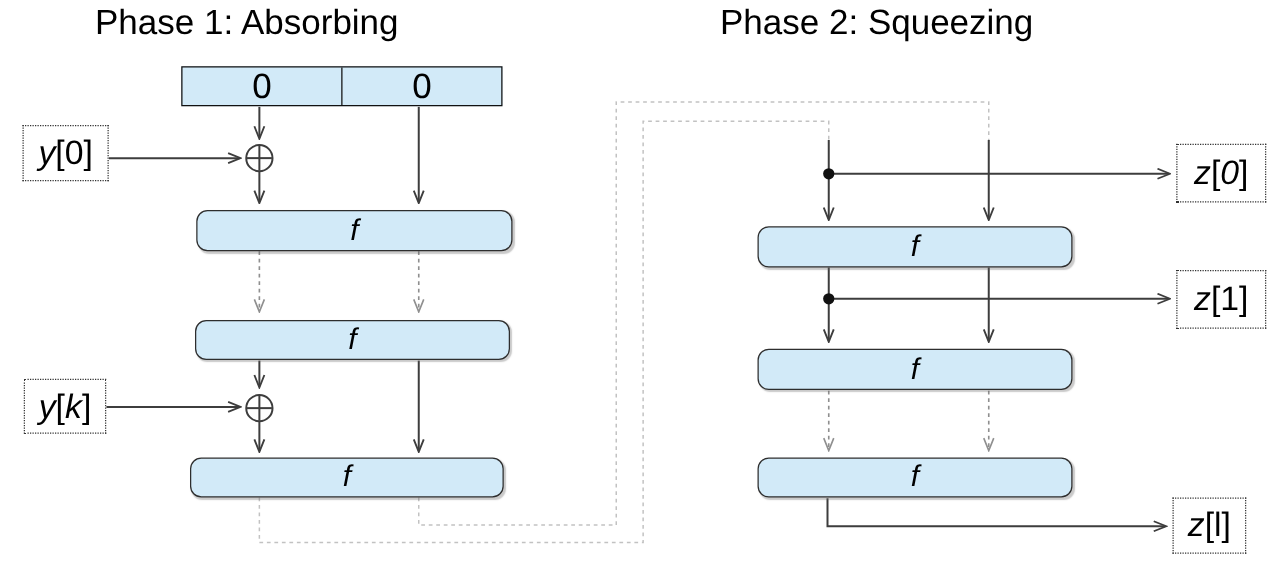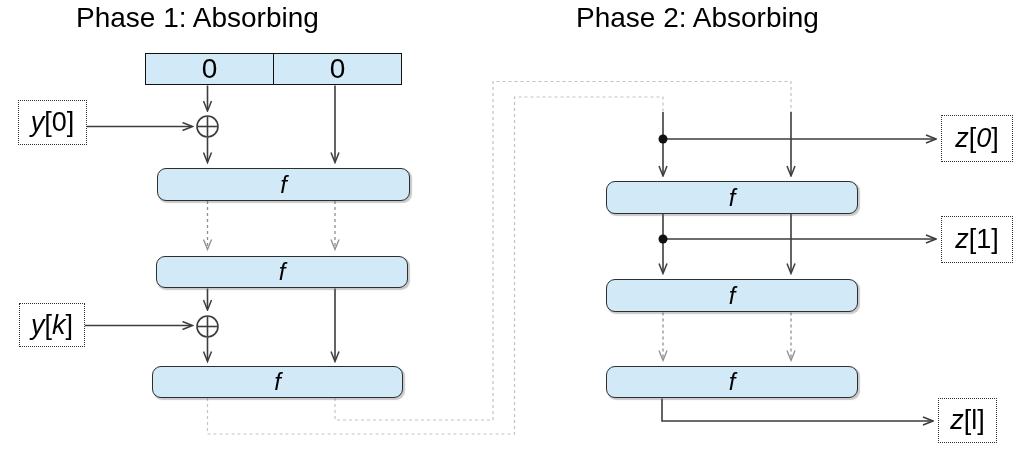--- a/index.html
+++ b/index.html
@@ -95,21 +95,21 @@
     <path class="ln" d="M663 239 H935" marker-end="url(#mDark)"></path>
     <circle class="dot" cx="663" cy="239" r="4.5"></circle>
 
     <path class="lnf" d="M663 312.5 V359.5" marker-end="url(#mGray)"></path>
     <path class="lnf" d="M791 312.5 V359.5" marker-end="url(#mGray)"></path>
 
     <path class="ln" d="M662 398.5 V421 H932" marker-end="url(#mDark)"></path>
   </svg>
 
   <div class="title" style="left:76px;top:3px;">Phase 1: Absorbing</div>
-  <div class="title" style="left:576px;top:3px;">Phase 2: Absorbing</div>
+  <div class="title" style="left:576px;top:3px;">Phase 2: Squeezing</div>
 
   <div class="register" style="left:145px;top:53px;width:257px;height:32px;">
     <div class="regcell first">0</div>
     <div class="regcell">0</div>
   </div>
 
   <div class="fbox" style="left:157px;top:168px;width:253px;height:33px;">
     <span>f</span>
   </div>
   <div class="fbox" style="left:156px;top:256px;width:252px;height:32px;">

